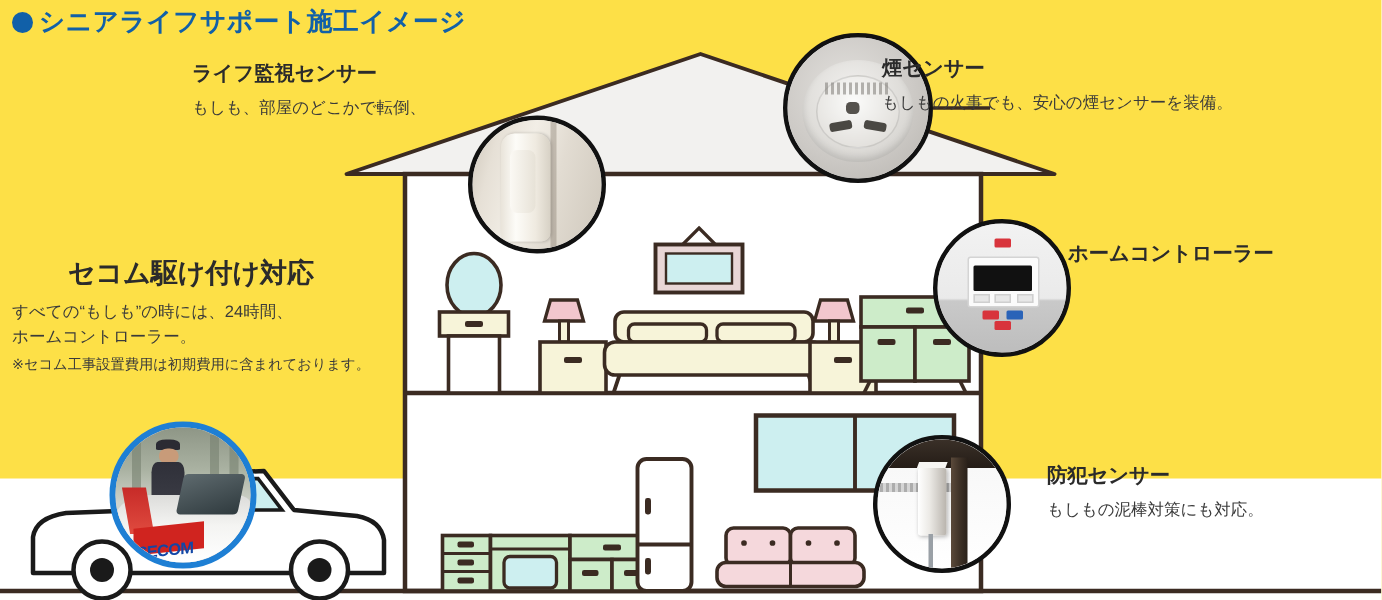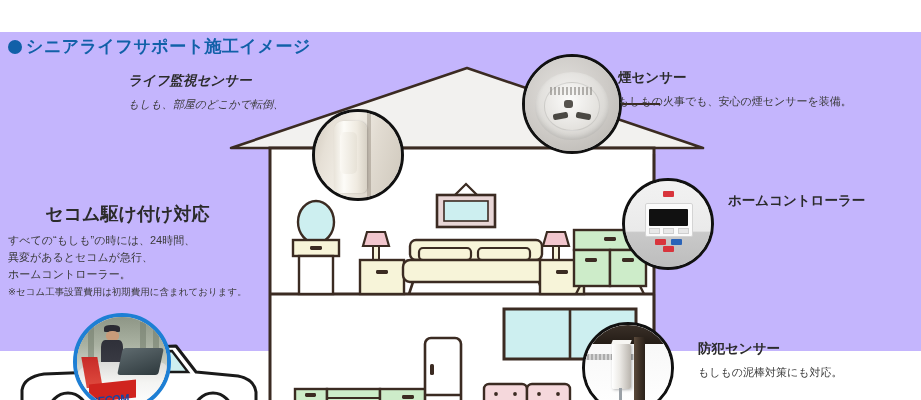--- a/index.html
+++ b/index.html
@@ -9,22 +9,21 @@
   }
   body {
     width: 921px; height: 400px;
     font-family: "Liberation Sans", "DejaVu Sans", sans-serif;
     overflow: hidden;
     position: relative;
   }
   #stage {
     position: relative;
     width: 921px; height: 319px;
-    background: #c4b5fd;
-    margin-top: 32px;
+    background: #fde047;
   }
 
   
   .title-row {
     position: absolute;
     left: 8px; top: 3px;
     display: flex; align-items: center; gap: 4px;
   }
   .title-bullet {
     width: 14px; height: 14px; border-radius: 50%;
@@ -54,23 +53,23 @@
     line-height: 1.55;
     white-space: nowrap;
   }
   .lbl .note {
     font-size: 9.5px;
     color: #3a3a3a;
     white-space: nowrap;
     margin-top: 3px;
   }
 
-  #label-life     { left: 128px; top: 40px; font-style: italic; }
-  #label-smoke    { left: 618px; top: 37px; }
-  #label-ctrl     { left: 728px; top: 160px; }
+  #label-life     { left: 128px; top: 40px; }
+  #label-smoke    { left: 588px; top: 37px; }
+  #label-ctrl     { left: 712px; top: 160px; }
   #label-secu     { left: 698px; top: 308px; }
   #label-secom    { left: 8px;  top: 170px; }
   #label-secom .hd { font-size: 18px; text-align: center; }
 
   
   #house { position: absolute; left: 0; top: 0; }
 
   
   .bubble {
     position: absolute;
@@ -458,18 +457,17 @@
   </div>
 
   <div class="lbl" id="label-secu">
     <div class="hd">防犯センサー</div>
     <div class="bd">もしもの泥棒対策にも対応。</div>
   </div>
 
   <div class="lbl" id="label-secom">
     <div class="hd">セコム駆け付け対応</div>
     <div class="bd">すべての“もしも”の時には、24時間、</div>
-    <div class="bd">異変があるとセコムが急行、</div>
     <div class="bd">ホームコントローラー。</div>
     <div class="note">※セコム工事設置費用は初期費用に含まれております。</div>
   </div>
 
 </div>
 
 </body></html>

